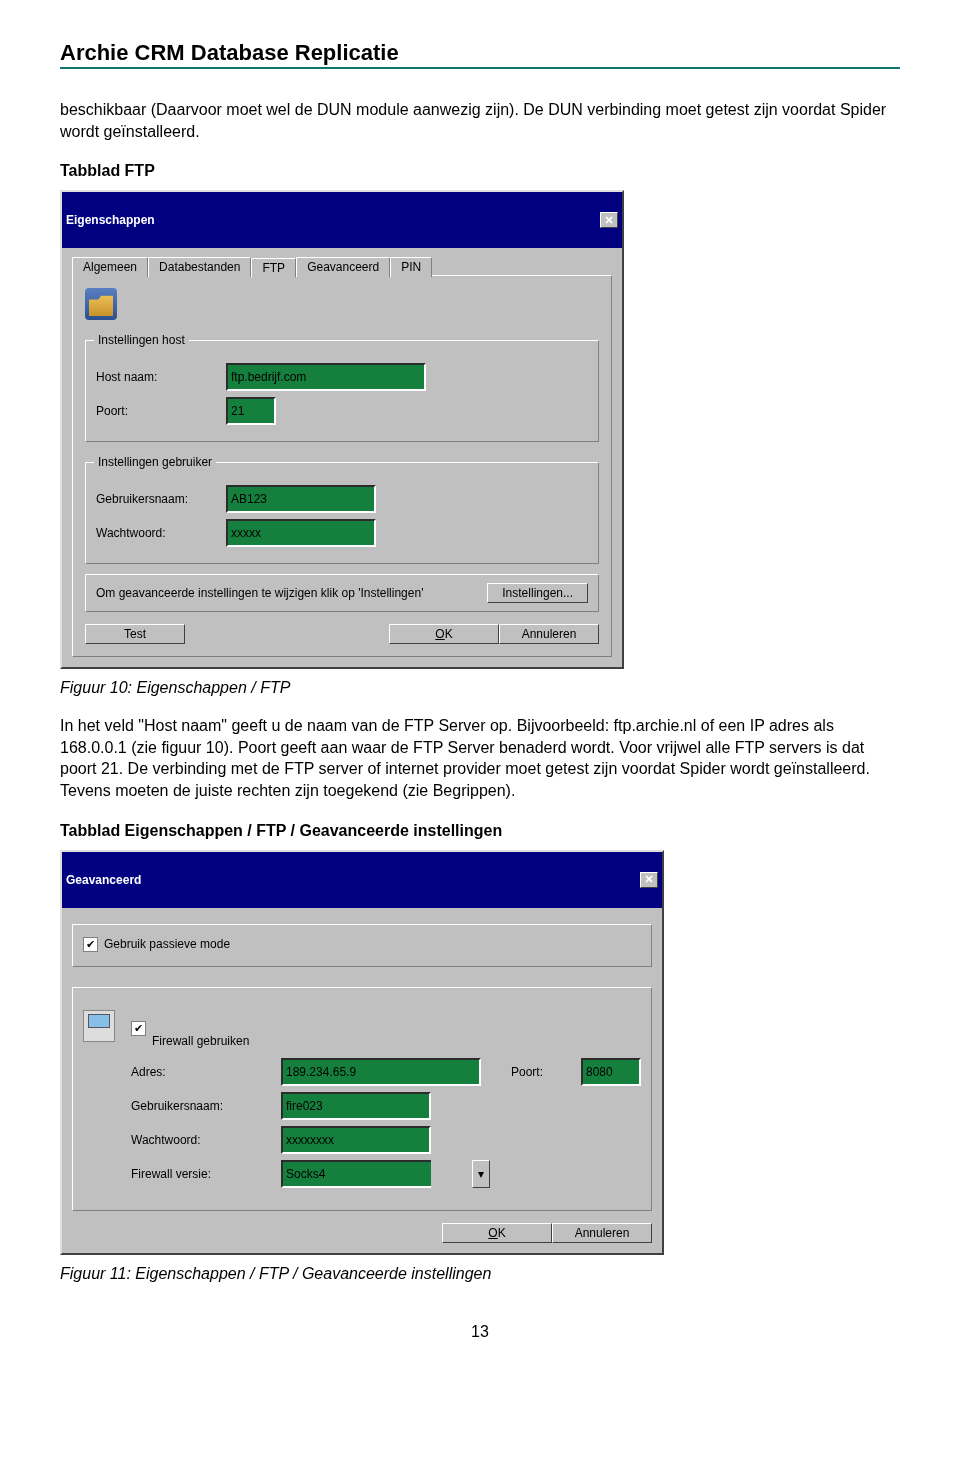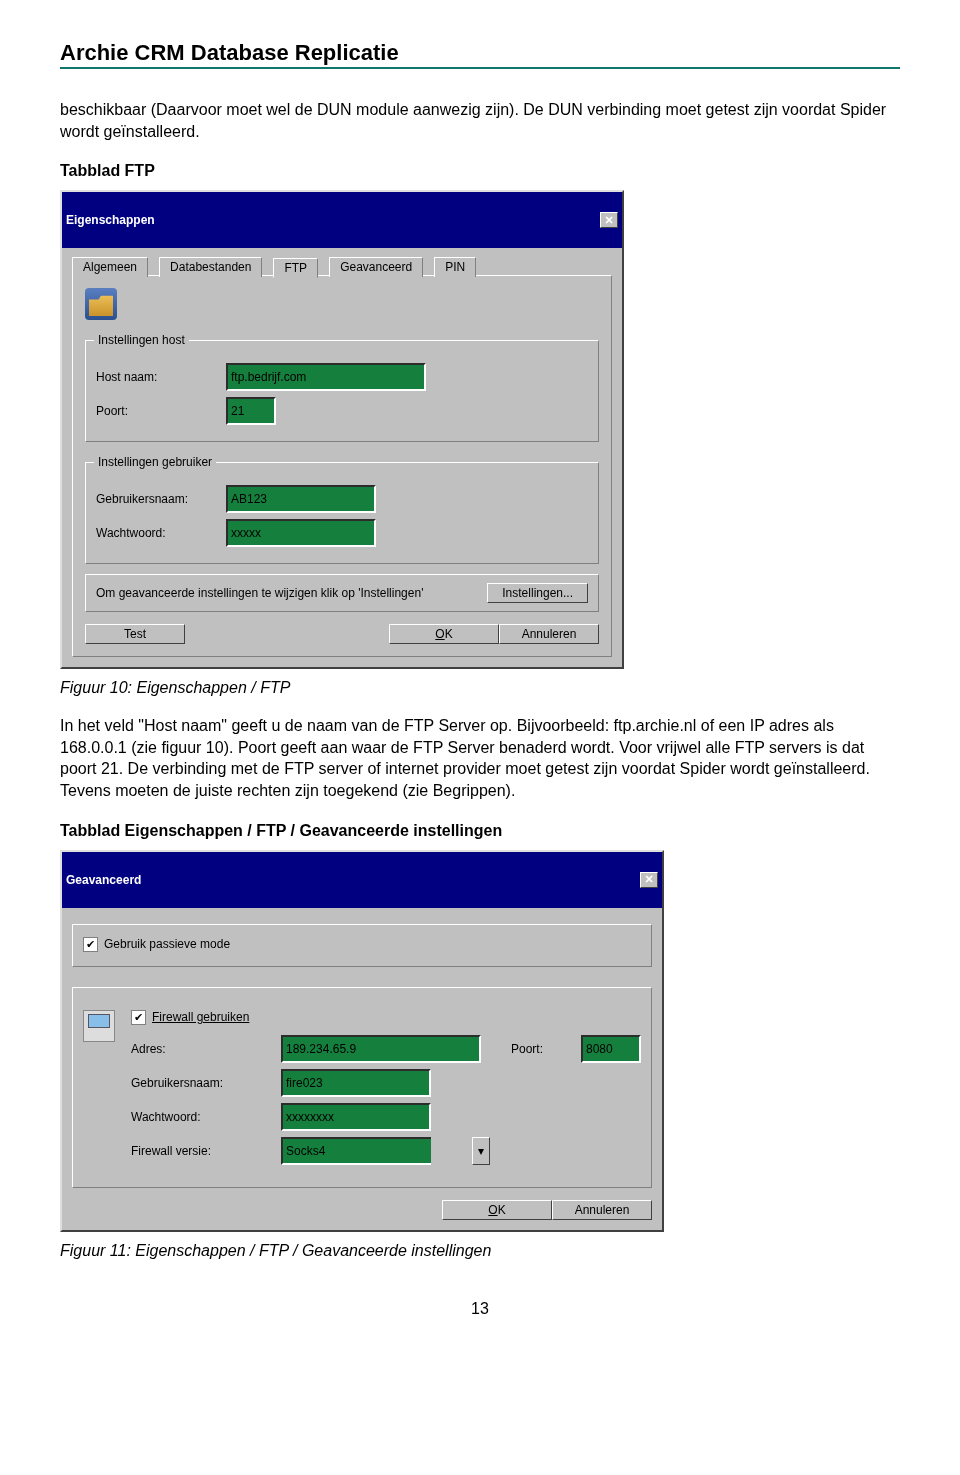--- a/index.html
+++ b/index.html
@@ -47,21 +47,21 @@
   .closebtn {
     width: 16px; height: 14px;
     background: #c0c0c0;
     border: 1px solid #fff;
     border-right-color:#404040; border-bottom-color:#404040;
     display: flex; align-items: center; justify-content: center;
     font-size: 11px; font-weight: bold;
   }
   .dlg-body { padding: 8px 10px 10px 10px; }
 
-  .tabs { display: flex; gap: 11px; margin-bottom: -1px; }
+  .tabs { display: flex; gap: 0; margin-bottom: -1px; }
   .tab {
     background:#c0c0c0;
     border:1px solid #808080;
     border-top-color:#fff; border-left-color:#fff;
     border-bottom: none;
     padding: 2px 10px;
     position: relative; top:1px;
     font-size: 12px;
   }
   .tab.active { background:#c0c0c0; border-bottom:1px solid #c0c0c0; top:2px; z-index:2; }
@@ -251,21 +251,21 @@
         <span>Gebruik passieve mode</span>
       </div>
     </div>
 
     <div class="group">
       <div class="row" style="align-items:flex-start;">
         <div class="pc-icon"></div>
         <div style="flex:1">
           <div class="chk" style="margin-bottom:10px;">
             <span class="chkbox">✔</span>
-            <span style="text-decoration:underline;">Firewall gebruiken</span>
+            <span style="margin-top:24px;">Firewall gebruiken</span>
           </div>
           <div class="row">
             <span class="lbl lbl-wide">Adres:</span>
             <input class="txt wide" value="189.234.65.9" style="">
             <span class="lbl lbl-narrow" style="margin-left:20px;">Poort:</span>
             <input class="txt narrow" style="width: 60px;" value="8080">
           </div>
           <div class="row">
             <span class="lbl lbl-wide">Gebruikersnaam:</span>
             <input class="txt med" value="fire023" style="">

